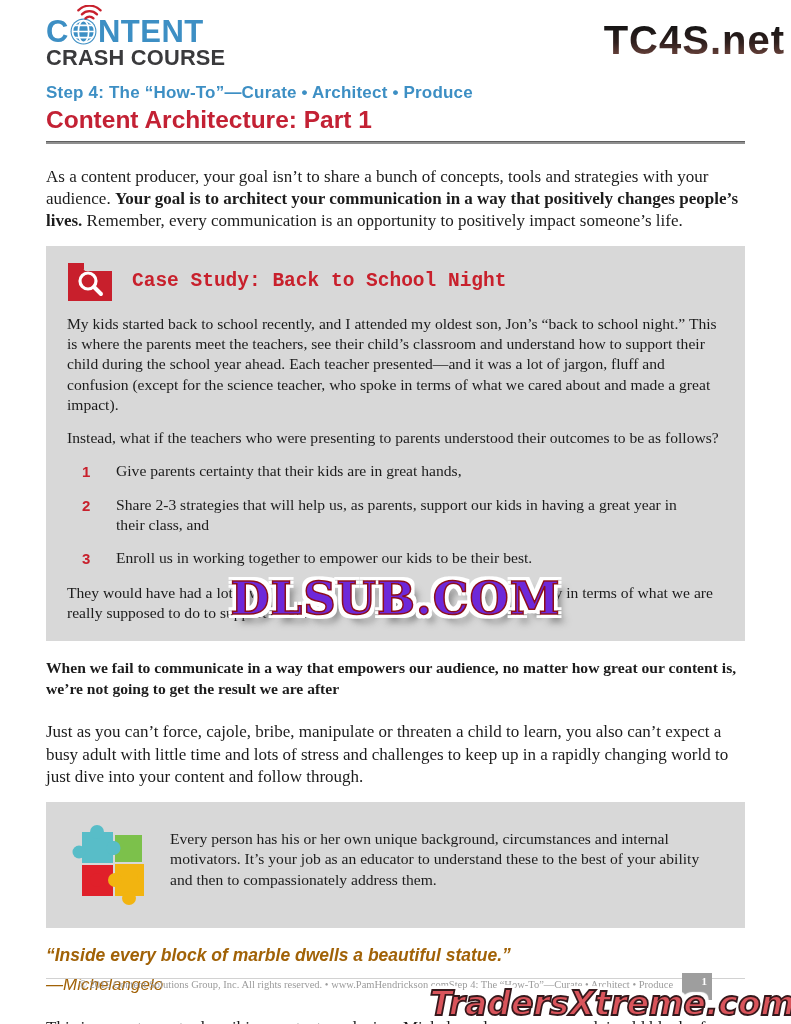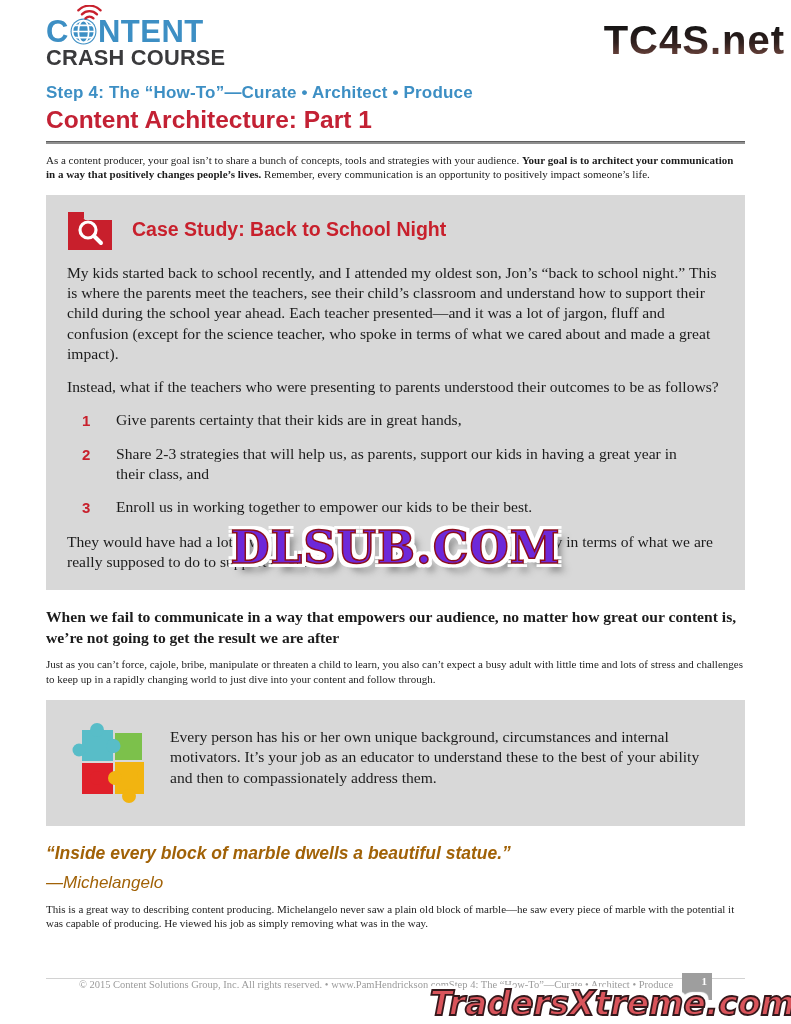--- a/index.html
+++ b/index.html
@@ -31,31 +31,31 @@
     margin-top:13px; font-family:"Liberation Sans", sans-serif;
     font-weight:bold; font-size:17px; color:#3d8fc4; letter-spacing:0.2px;
   }
   .page-title {
     margin-top:3px; font-family:"Liberation Sans", sans-serif;
     font-weight:bold; font-size:24.5px; color:#c32134;
   }
   .title-rule { margin-top:7px; height:3px; background:#8f8f8f; border-top:1px solid #606060; }
 
   
-  .para { margin-top:9px; font-size:11px; line-height:1.31; }
+  .para { margin-top:22px; font-size:17px; line-height:1.31; }
   .para b, .bold-para { font-weight:bold; }
   .bold-para { margin-top:17px; font-size:15.6px; line-height:1.31; }
 
   
   .graybox { margin-top:13px; background:#d8d8d8; }
   .casestudy { padding:15px 21px 18px 21px; }
   .cs-header { display:flex; align-items:center; gap:19px; }
   .cs-icon { width:46px; height:40px; flex:0 0 auto; }
   .box-title {
-    font-family:Liberation Sans, sans-serif; font-weight:bold;
+    font-family:Liberation Mono, monospace; font-weight:bold;
     font-size:19.5px; color:#c8202c;
   }
   .cs-para { margin-top:13px; font-size:15.6px; line-height:1.3; }
   .cs-item { display:flex; margin:13px 0 0 15px; font-size:15.6px; line-height:1.3; }
   .cs-num {
     flex:0 0 26px; font-family:"Liberation Sans", sans-serif;
     font-weight:bold; font-size:15px; color:#c8202c; padding-top:1px;
   }
   .cs-item-text { flex:1; padding-right:26px;margin-left:8px; }
   .cs-p3 { position:relative; margin-top:14px; font-size:15.6px; line-height:1.3; }

